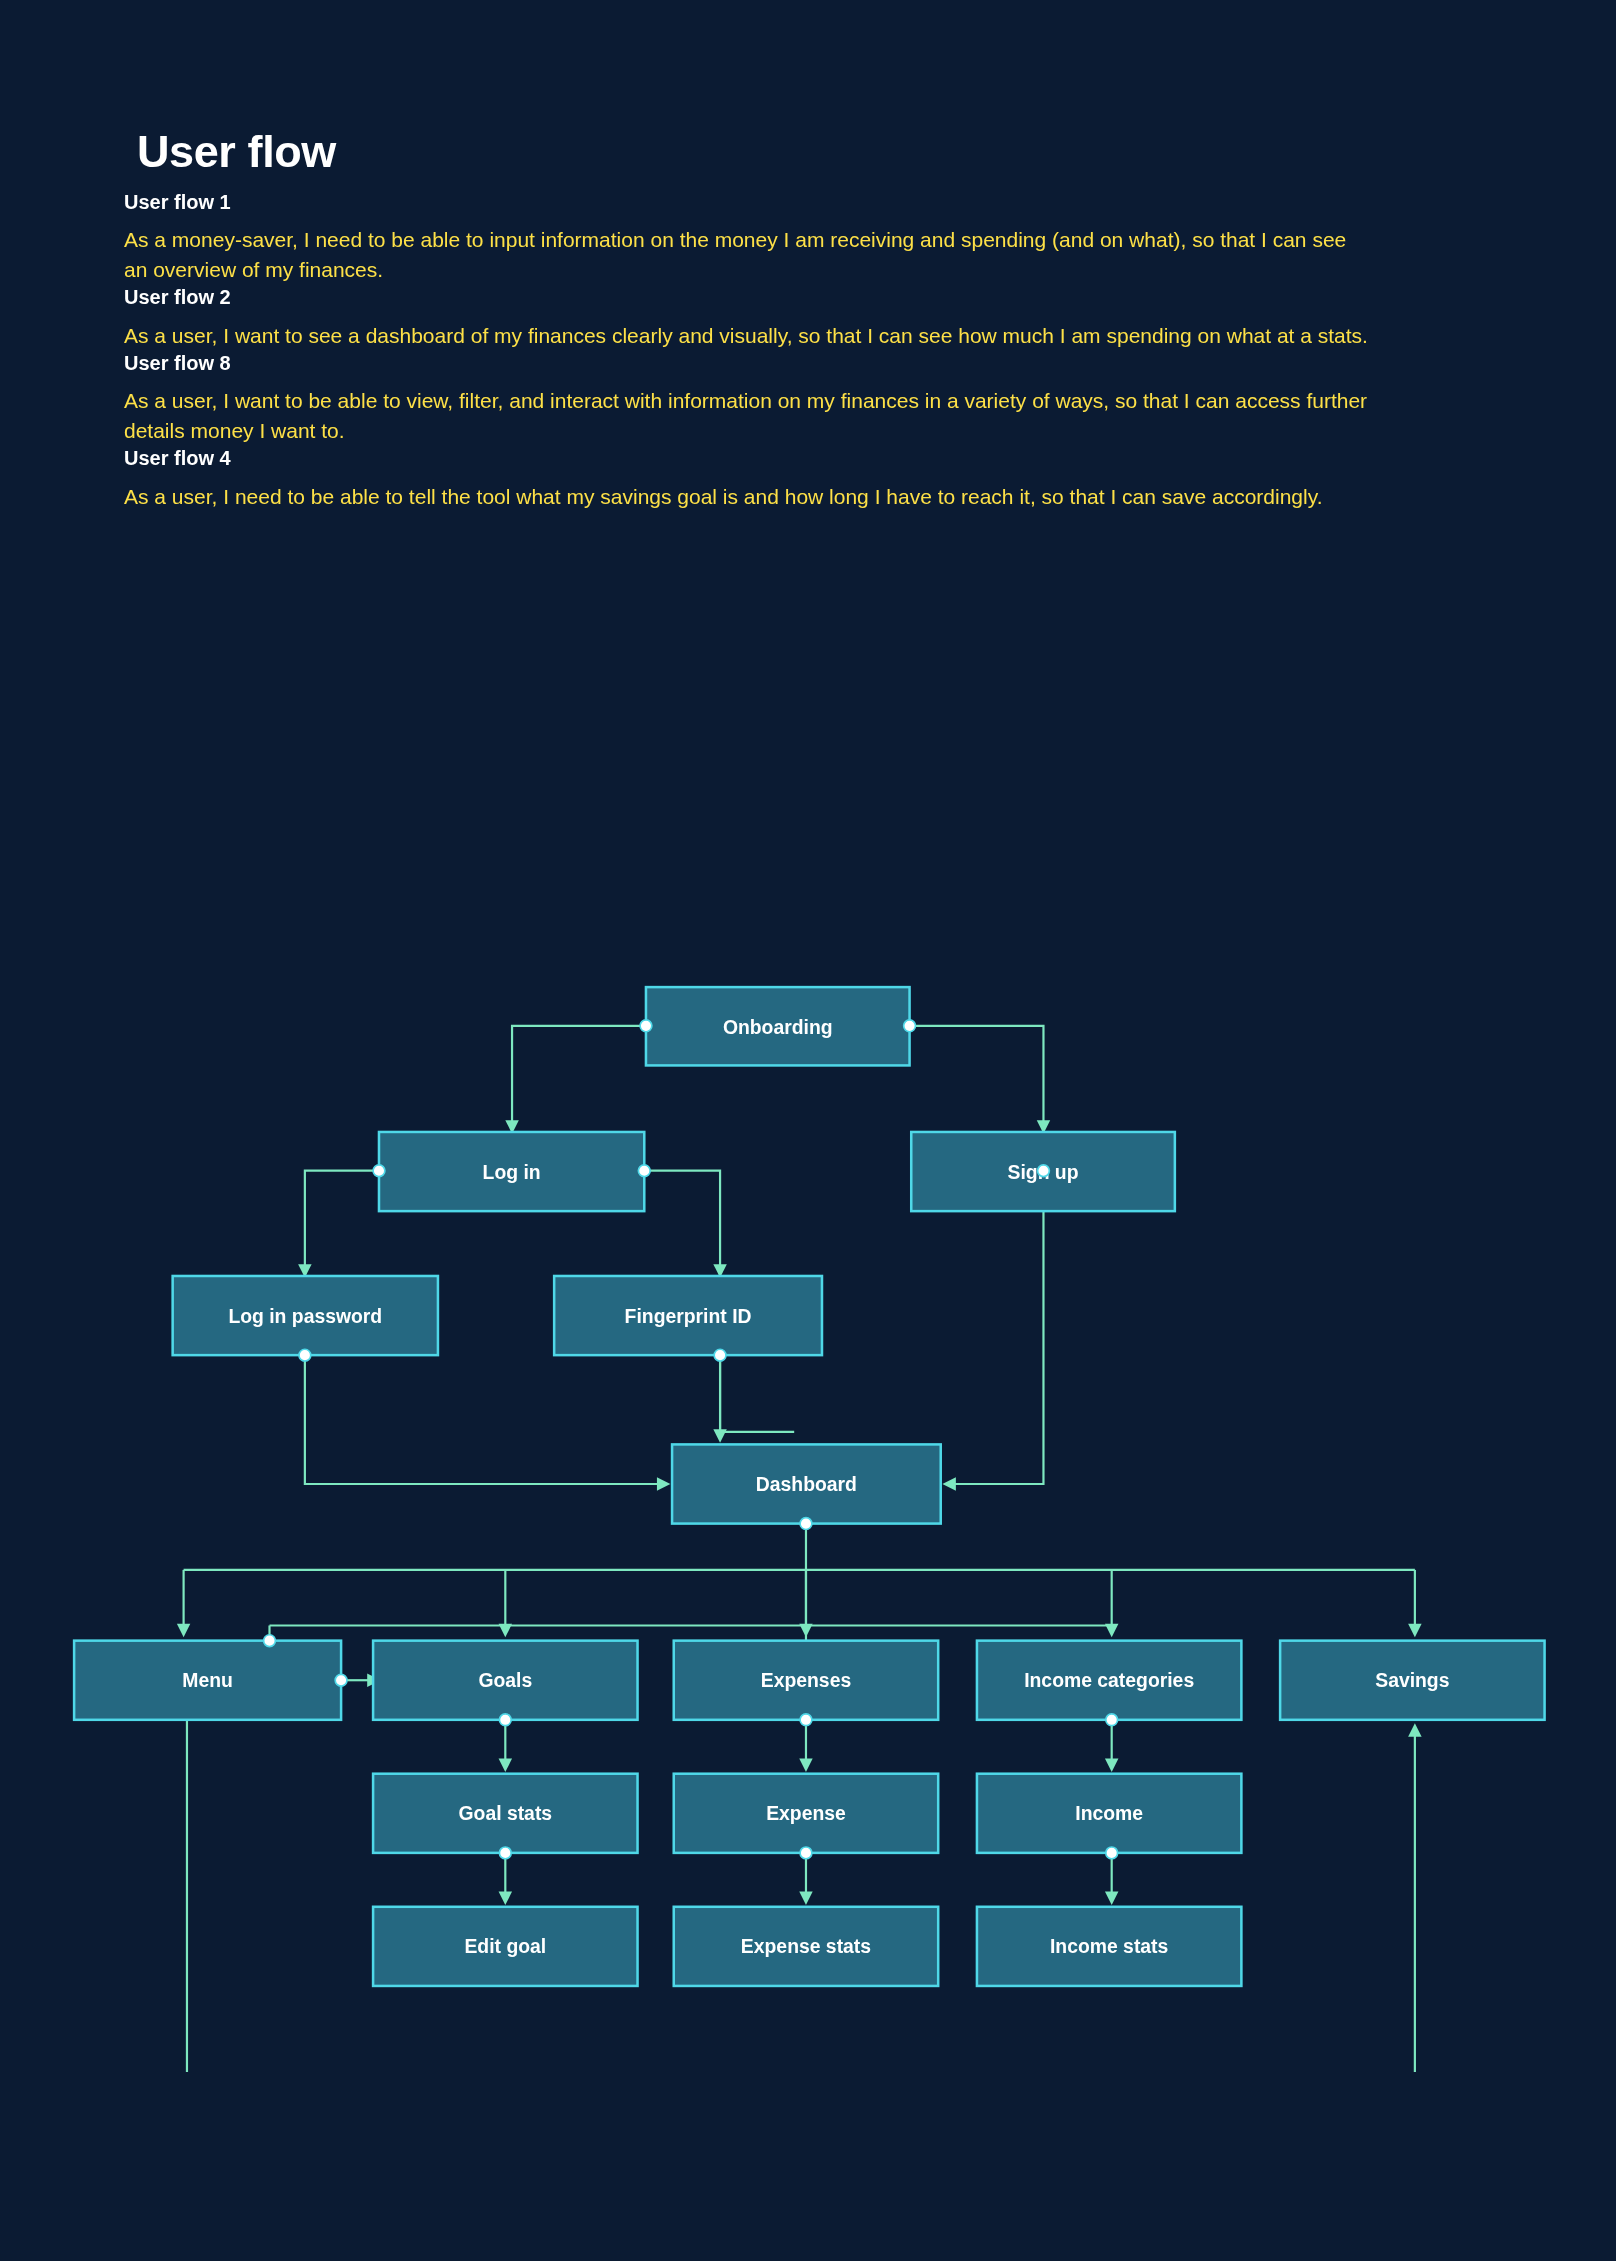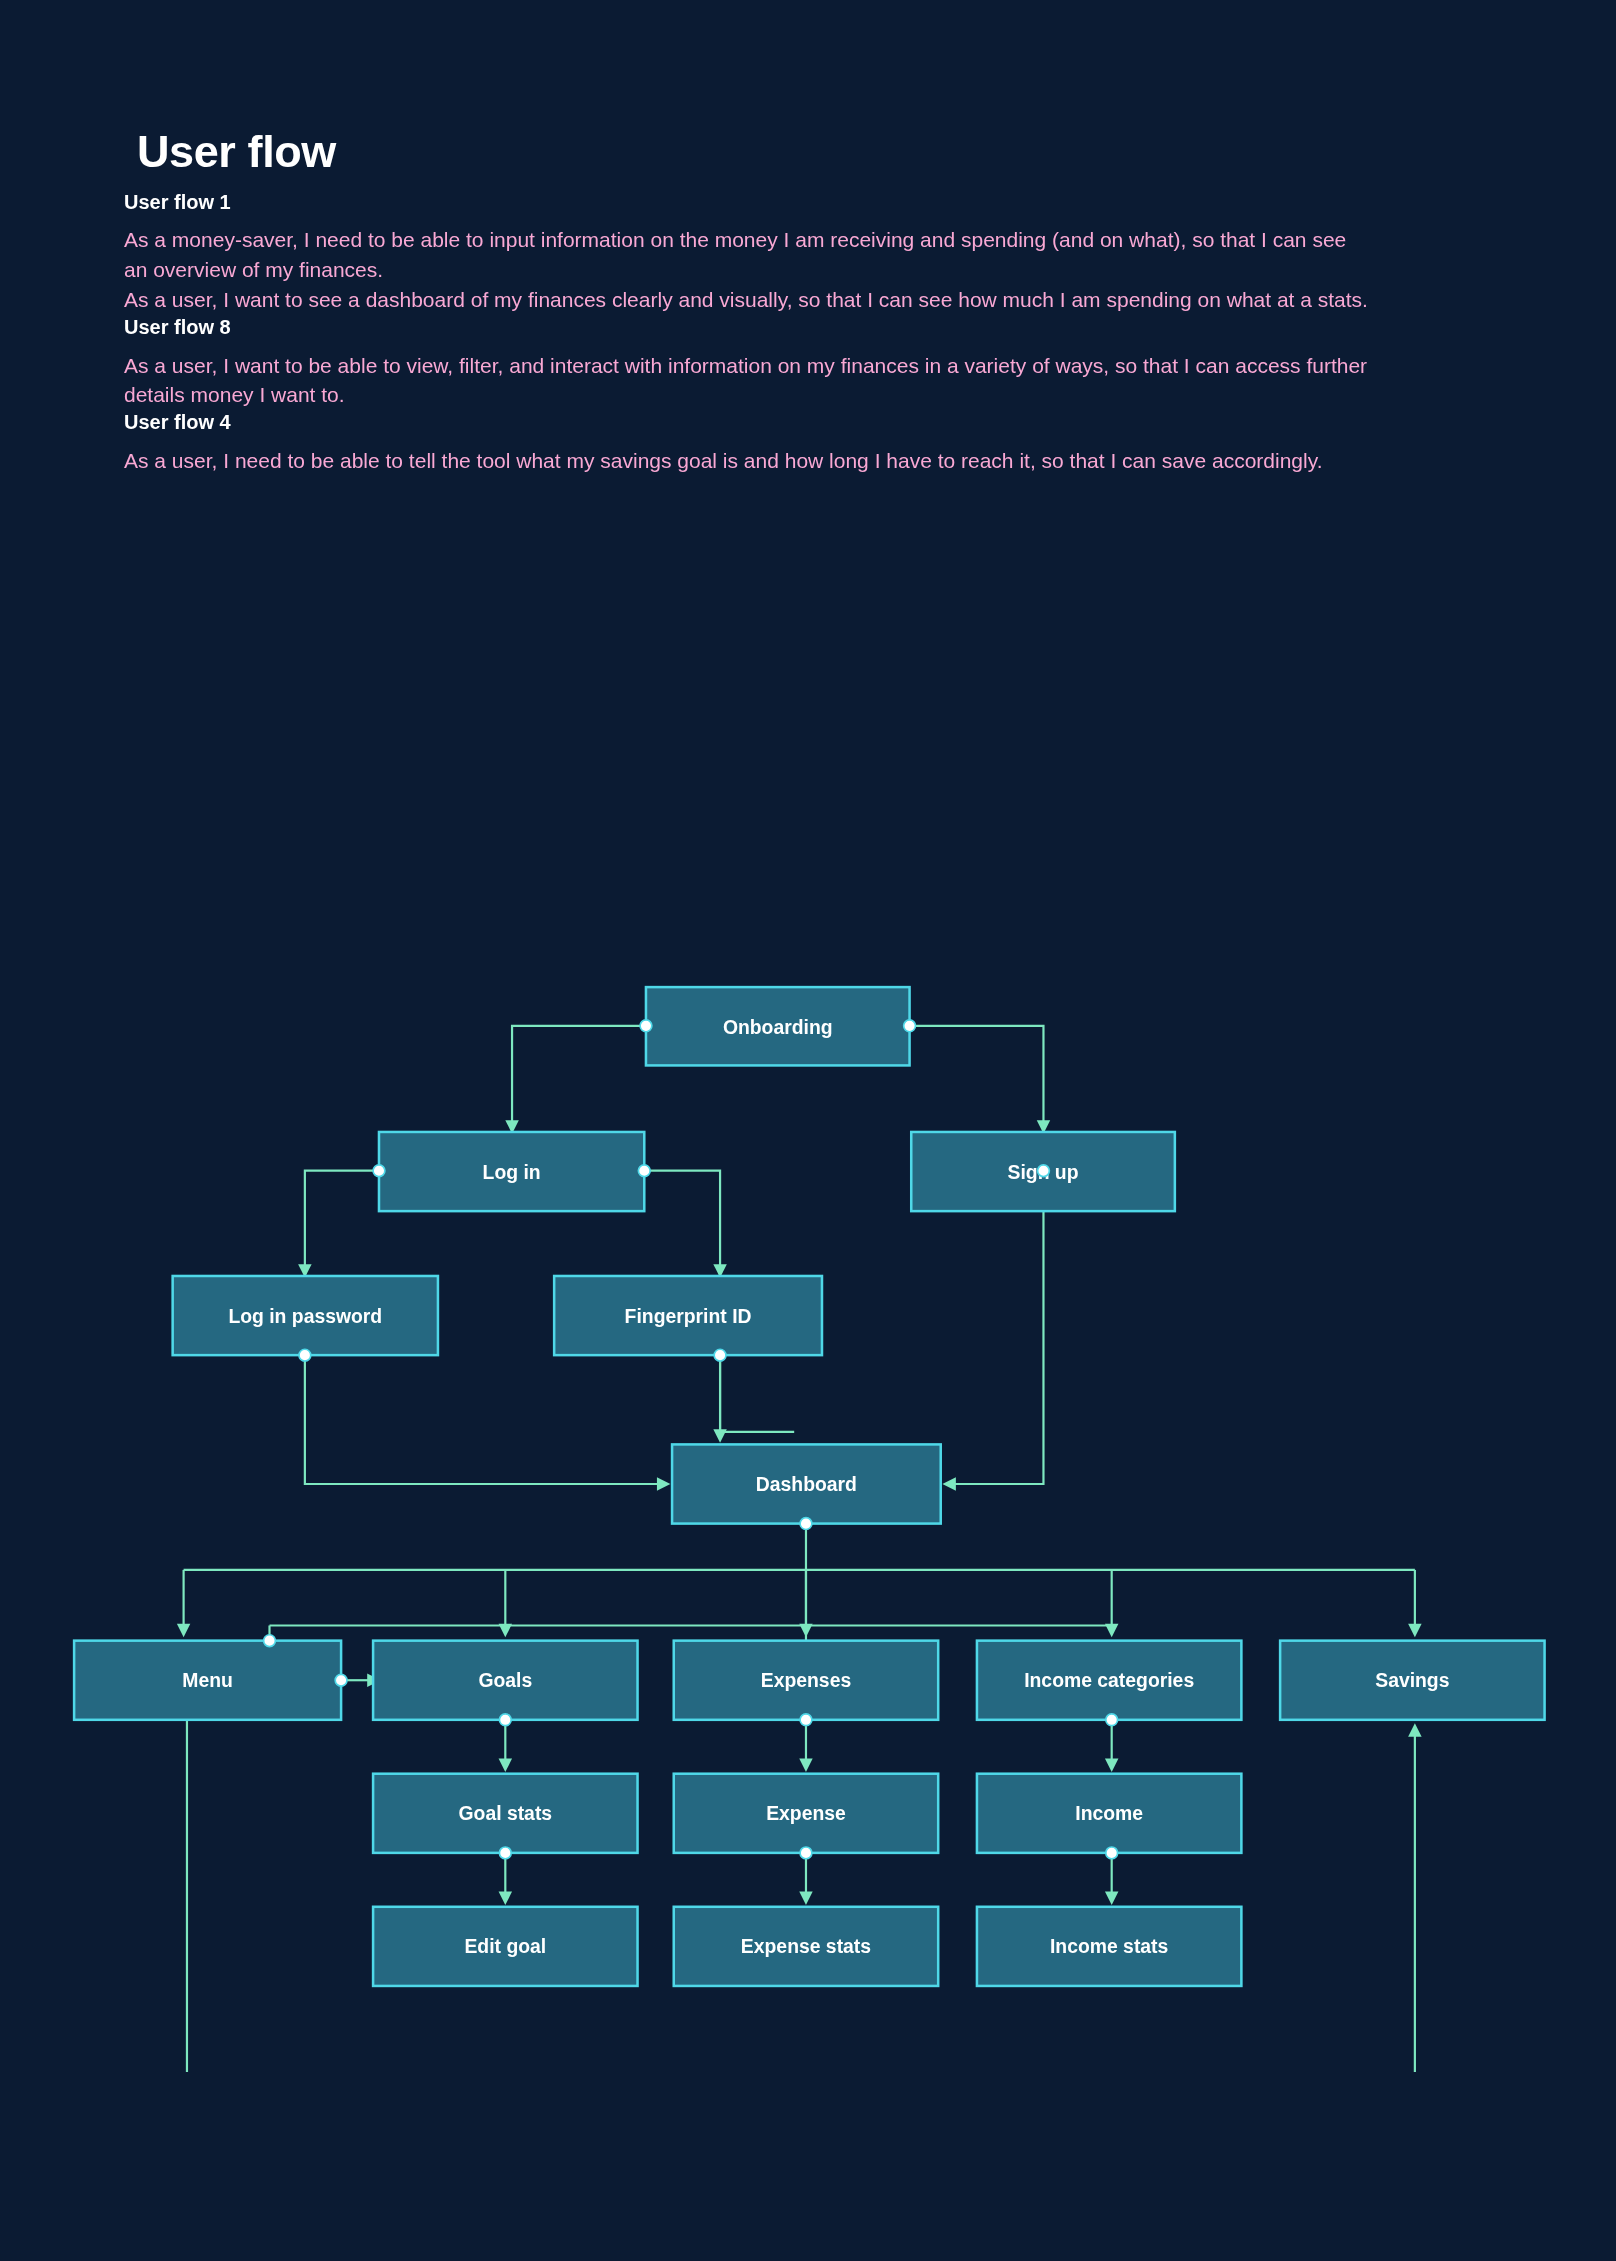--- a/index.html
+++ b/index.html
@@ -37,21 +37,21 @@
     font-weight: bold;
     margin: 0 0 11.8px 0;
     line-height: 1.2;
     color: #ffffff;
   }
   .flow-body {
     font-size: 21px;
     font-weight: normal;
     line-height: 1.42;
     margin: 0;
-    color: #f9a8d4;
+    color: #fde047;
     max-width: 1246px;
   }
 
   .diagram-wrap {
     position: absolute;
     left: 0;
     top: 960px;
     width: 1594px;
     height: 1112px;
   }
@@ -88,20 +88,21 @@
 
   <div class="text-block">
     <h1 class="page-title">User flow</h1>
 
     <div class="flow-section">
       <h2 class="flow-heading">User flow 1</h2>
       <p class="flow-body">As a money-saver, I need to be able to input information on the money I am receiving and spending (and on what), so that I can see an overview of my finances.</p>
     </div>
 
     <div class="flow-section">
+      <h2 class="flow-heading">User flow 2</h2>
       <p class="flow-body">As a user, I want to see a dashboard of my finances clearly and visually, so that I can see how much I am spending on what at a stats.</p>
     </div>
 
     <div class="flow-section">
       <h2 class="flow-heading">User flow 8</h2>
       <p class="flow-body">As a user, I want to be able to view, filter, and interact with information on my finances in a variety of ways, so that I can access further details money I want to.</p>
     </div>
 
     <div class="flow-section">
       <h2 class="flow-heading">User flow 4</h2>

